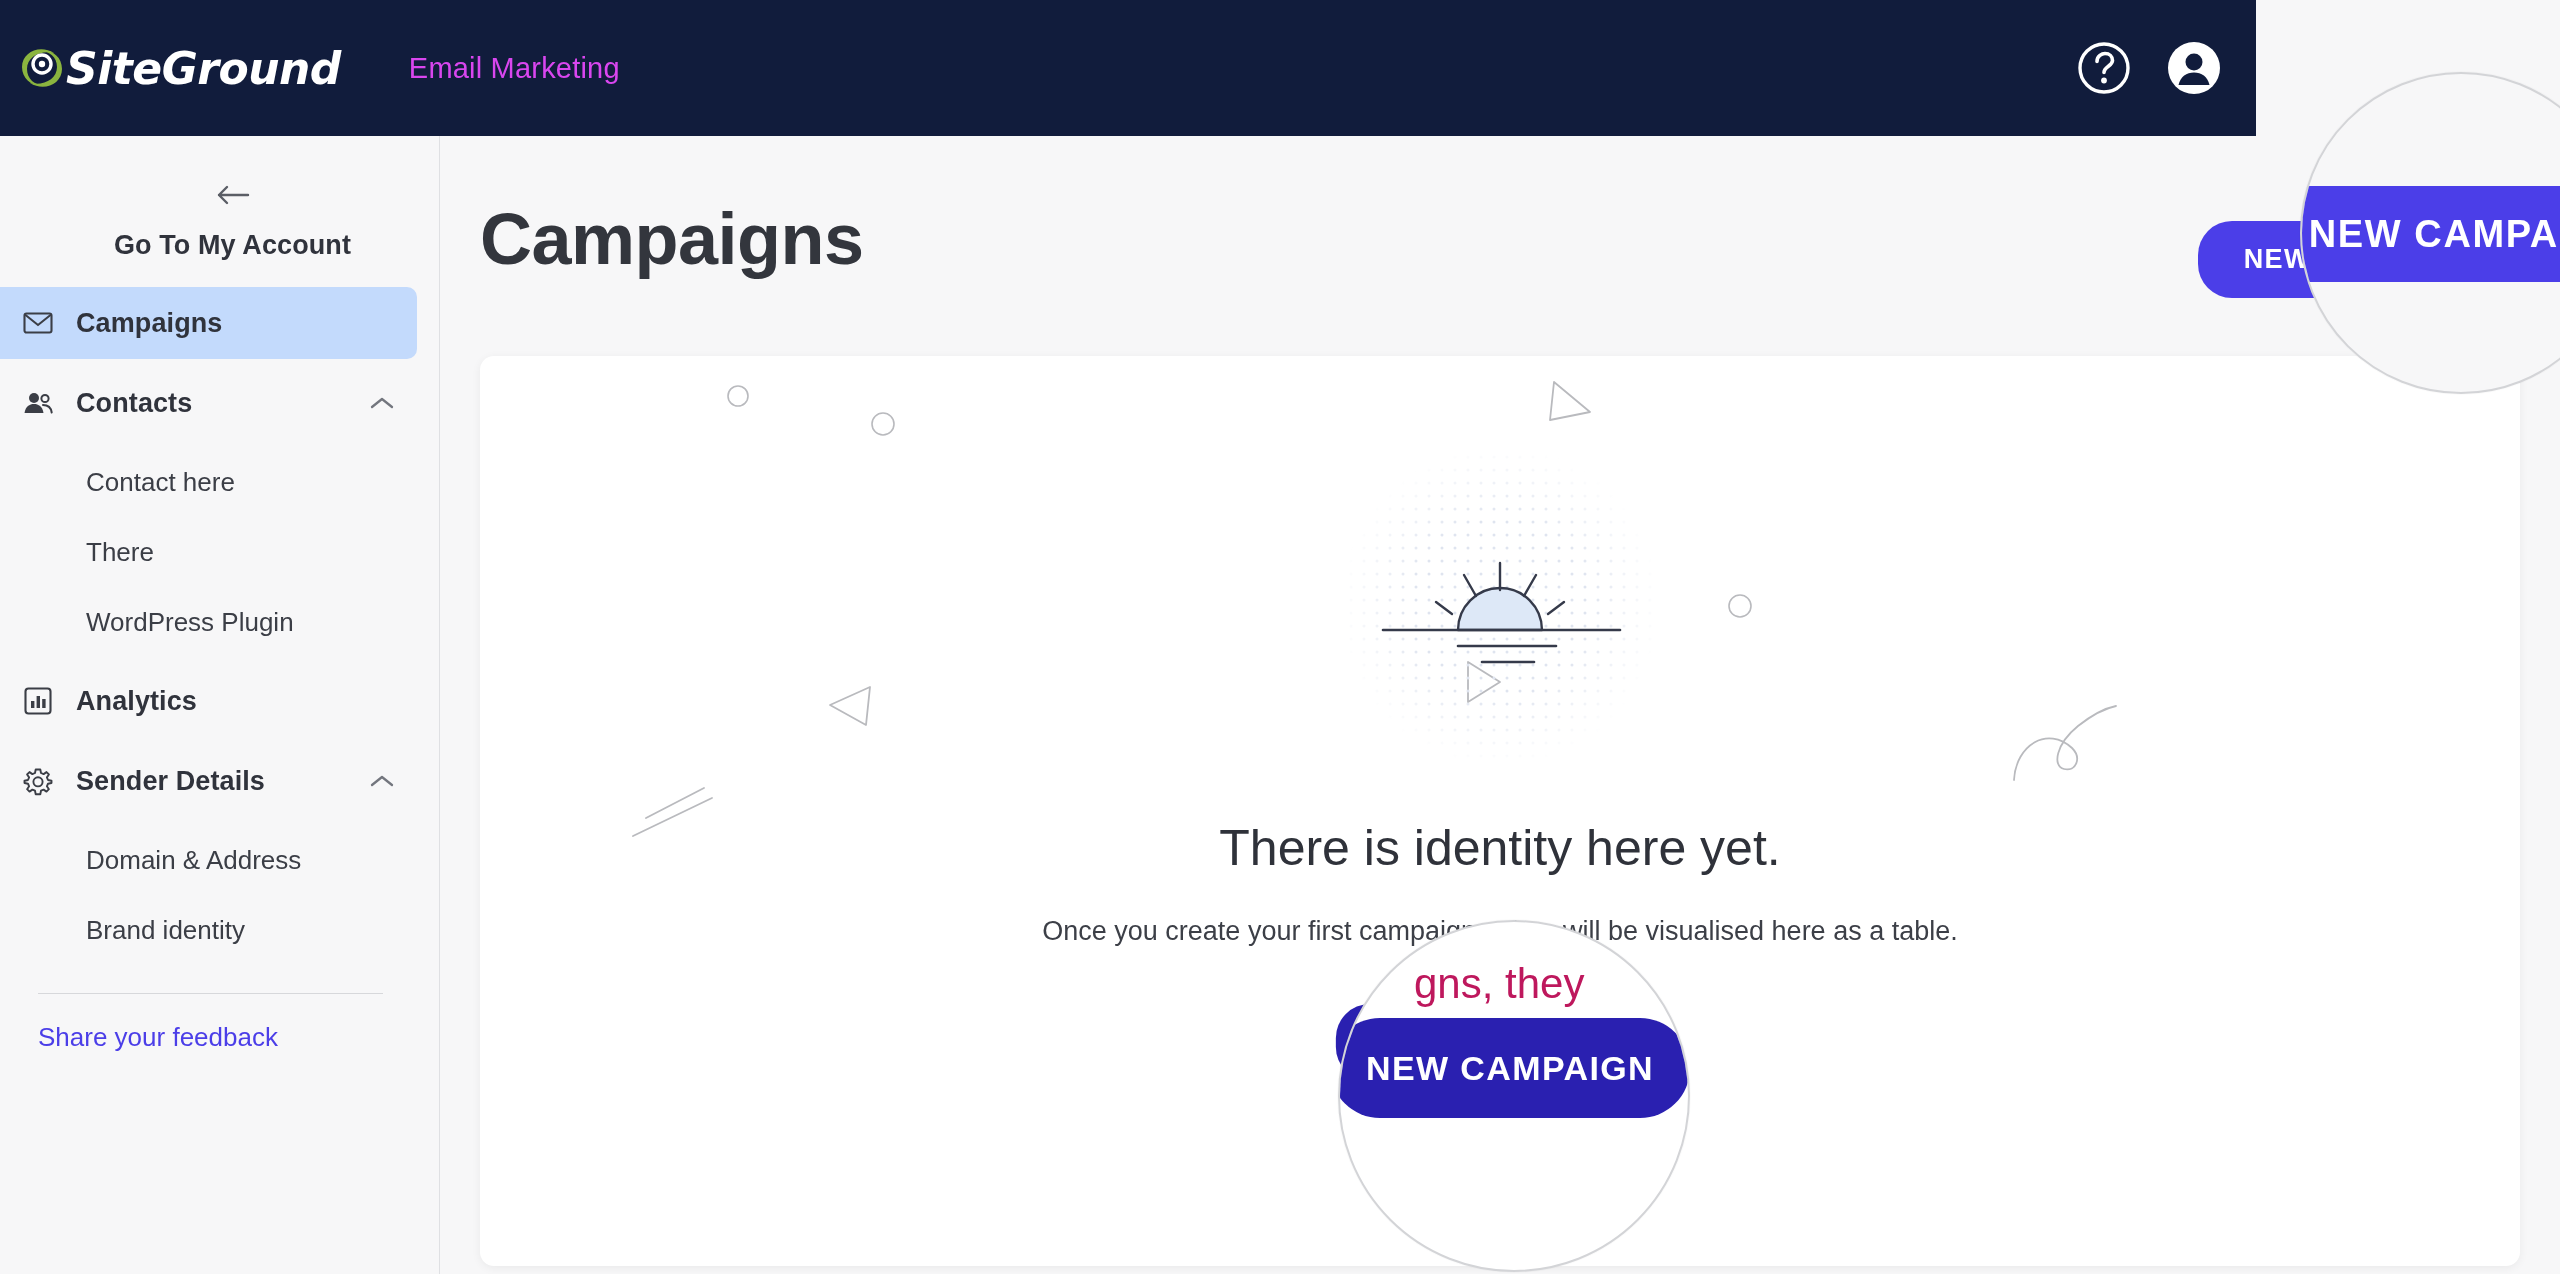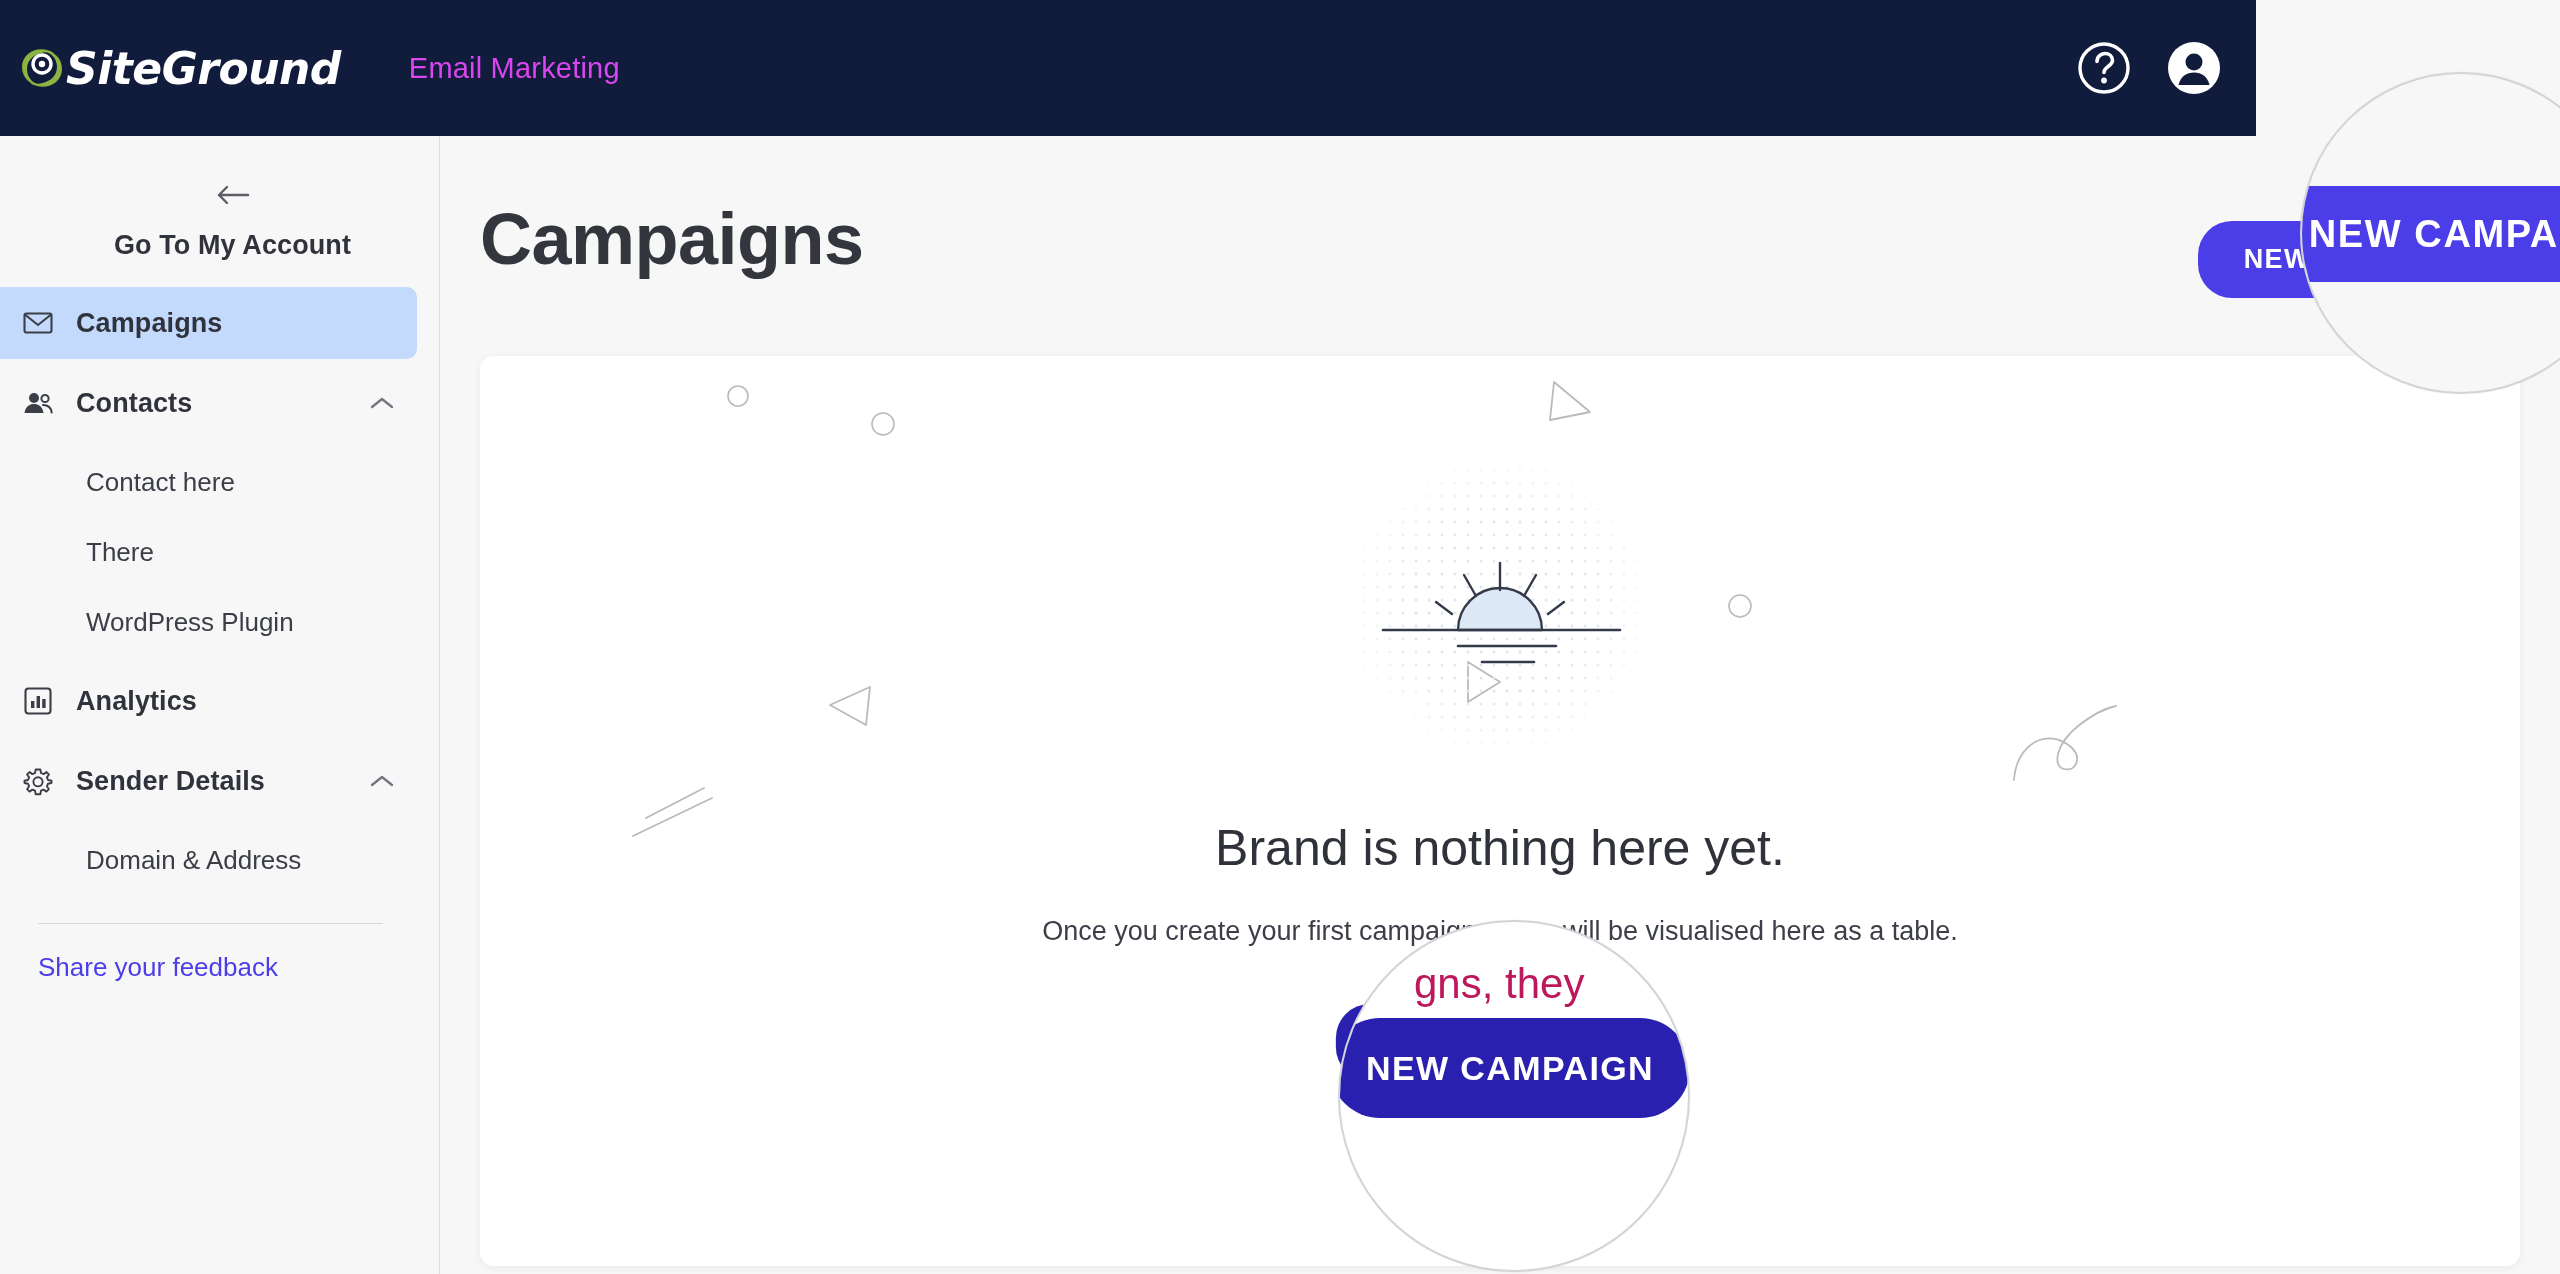--- a/index.html
+++ b/index.html
@@ -304,20 +304,23 @@
       <circle cx="16" cy="16.8" r="4.6" fill="none" stroke="#3b3e46" stroke-width="1.9"></circle>
     </svg>
     <span class="label">Sender Details</span>
     <svg class="chev" viewBox="0 0 26 16">
       <path d="M3 12 L13 4 L23 12" fill="none" stroke="#73767e" stroke-width="2.3" stroke-linecap="round" stroke-linejoin="round"></path>
     </svg>
   </div>
 
   <div class="sub-item">
     <span class="label">Domain &amp; Address</span>
+  </div>
+  <div class="sub-item">
+    <span class="label">Brand identity</span>
   </div>
 
   <div class="divider"></div>
 
   <div class="feedback">Share your feedback</div>
 </div>
 
 <div class="main">
 
   <div class="page-title">Campaigns</div>
@@ -372,21 +375,21 @@
       <line x1="73" y1="214" x2="310" y2="214" stroke="#353a4a" stroke-width="2.6" stroke-linecap="round"></line>
       <line x1="148" y1="230" x2="246" y2="230" stroke="#353a4a" stroke-width="2.6" stroke-linecap="round"></line>
       <line x1="172" y1="246" x2="224" y2="246" stroke="#353a4a" stroke-width="2.6" stroke-linecap="round"></line>
       <line x1="190" y1="147" x2="190" y2="174" stroke="#353a4a" stroke-width="2.4" stroke-linecap="round"></line>
       <line x1="154" y1="159" x2="166" y2="180" stroke="#353a4a" stroke-width="2.4" stroke-linecap="round"></line>
       <line x1="226" y1="159" x2="214" y2="180" stroke="#353a4a" stroke-width="2.4" stroke-linecap="round"></line>
       <line x1="126" y1="186" x2="142" y2="198" stroke="#353a4a" stroke-width="2.4" stroke-linecap="round"></line>
       <line x1="254" y1="186" x2="238" y2="198" stroke="#353a4a" stroke-width="2.4" stroke-linecap="round"></line>
     </svg>
 
-    <div class="empty-title">Brand is nothing here yet.</div>
+    <div class="empty-title">There is identity here yet.</div>
     <div class="empty-sub">Once you create your first campaigns, they will be visualised here as a table.</div>
 
     <button class="new-campaign-center">NEW CAMPAIGN</button>
   </div>
 </div>
 
 <div class="lens lens-top">
   <div class="lens-btn lens-btn-top">NEW CAMPAIGN</div>
 </div>
 

